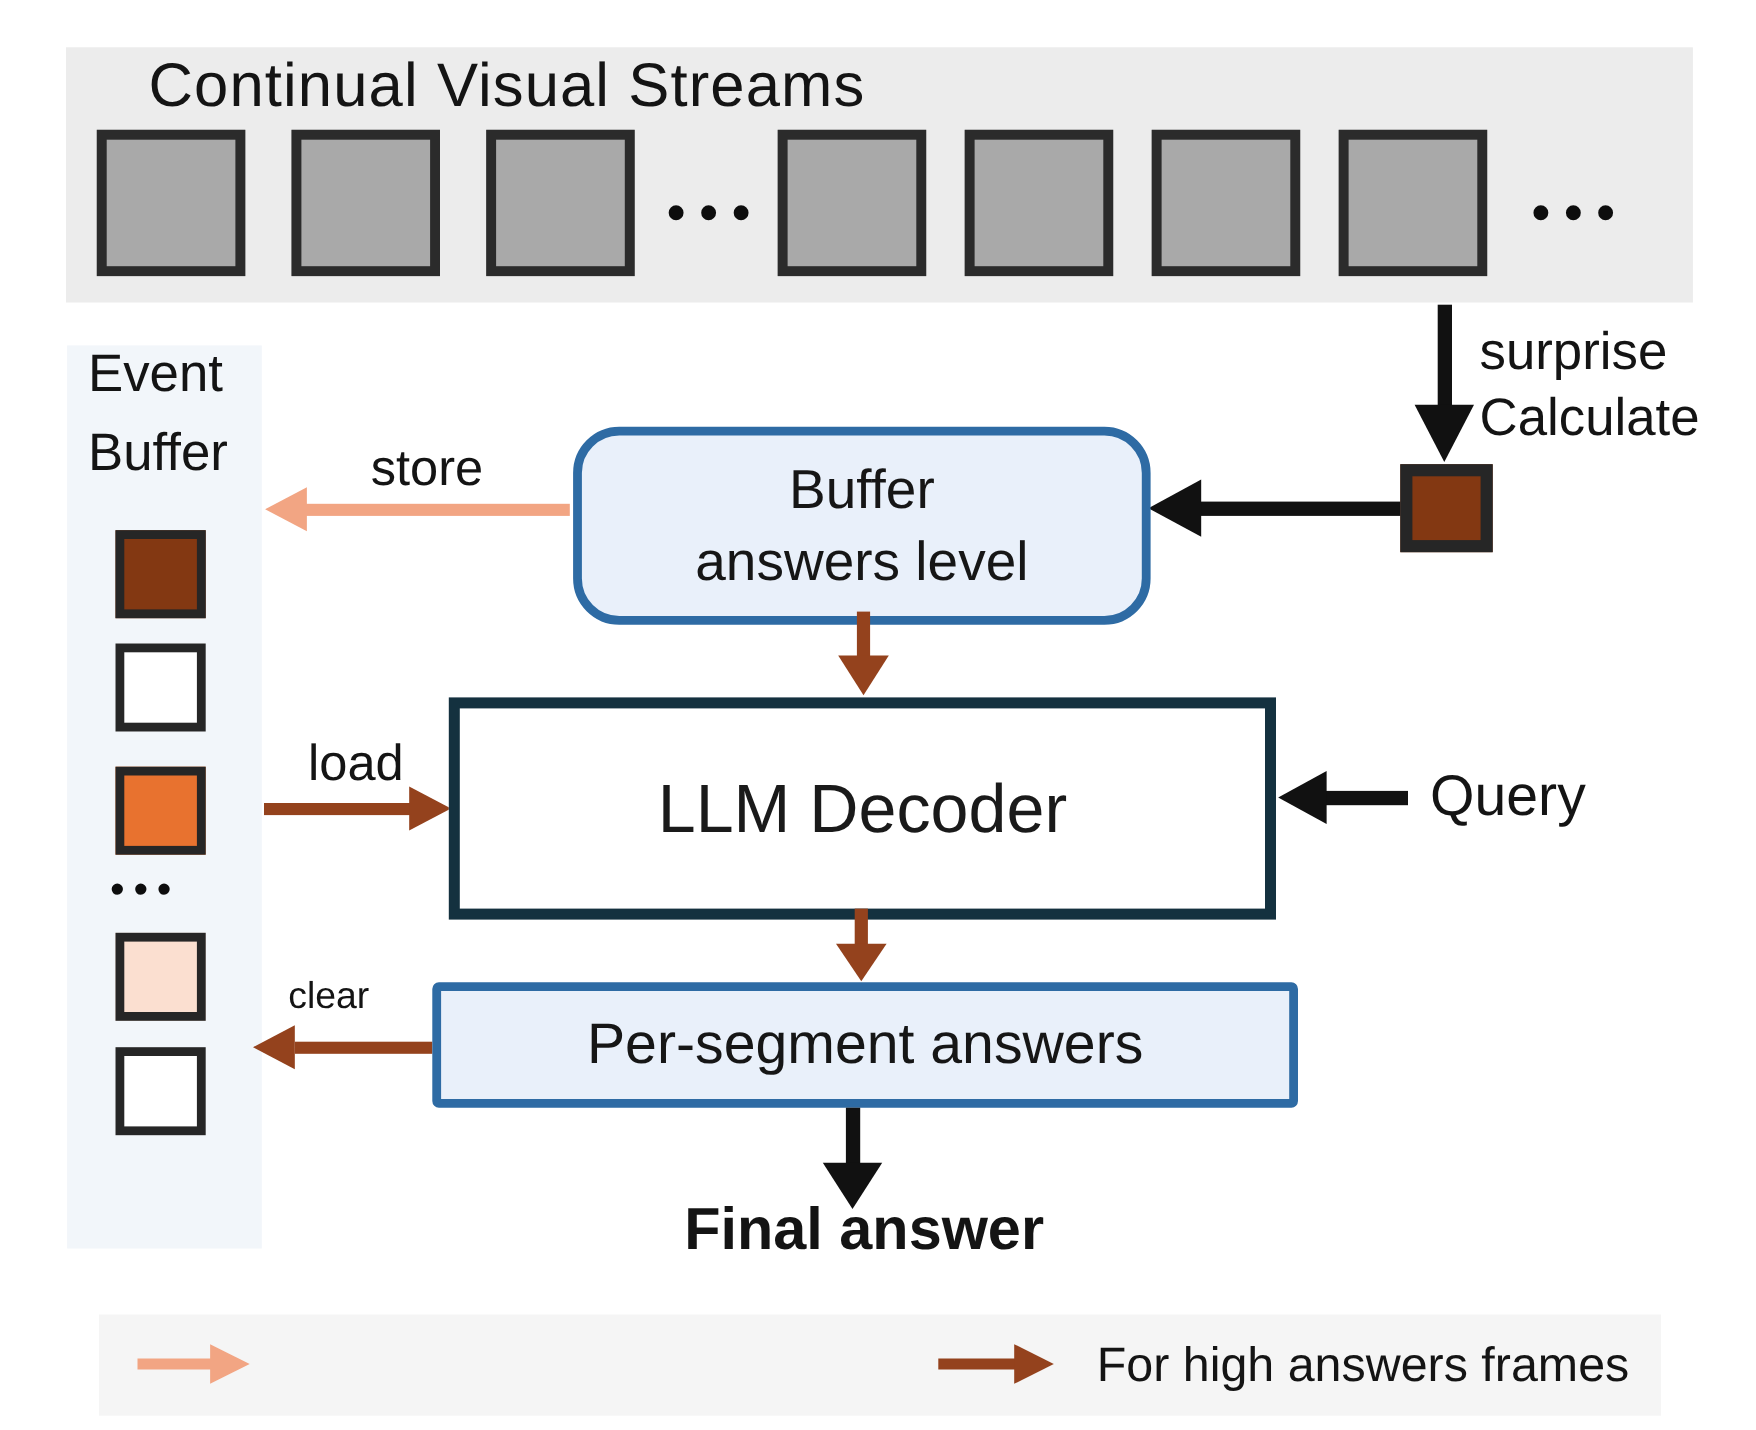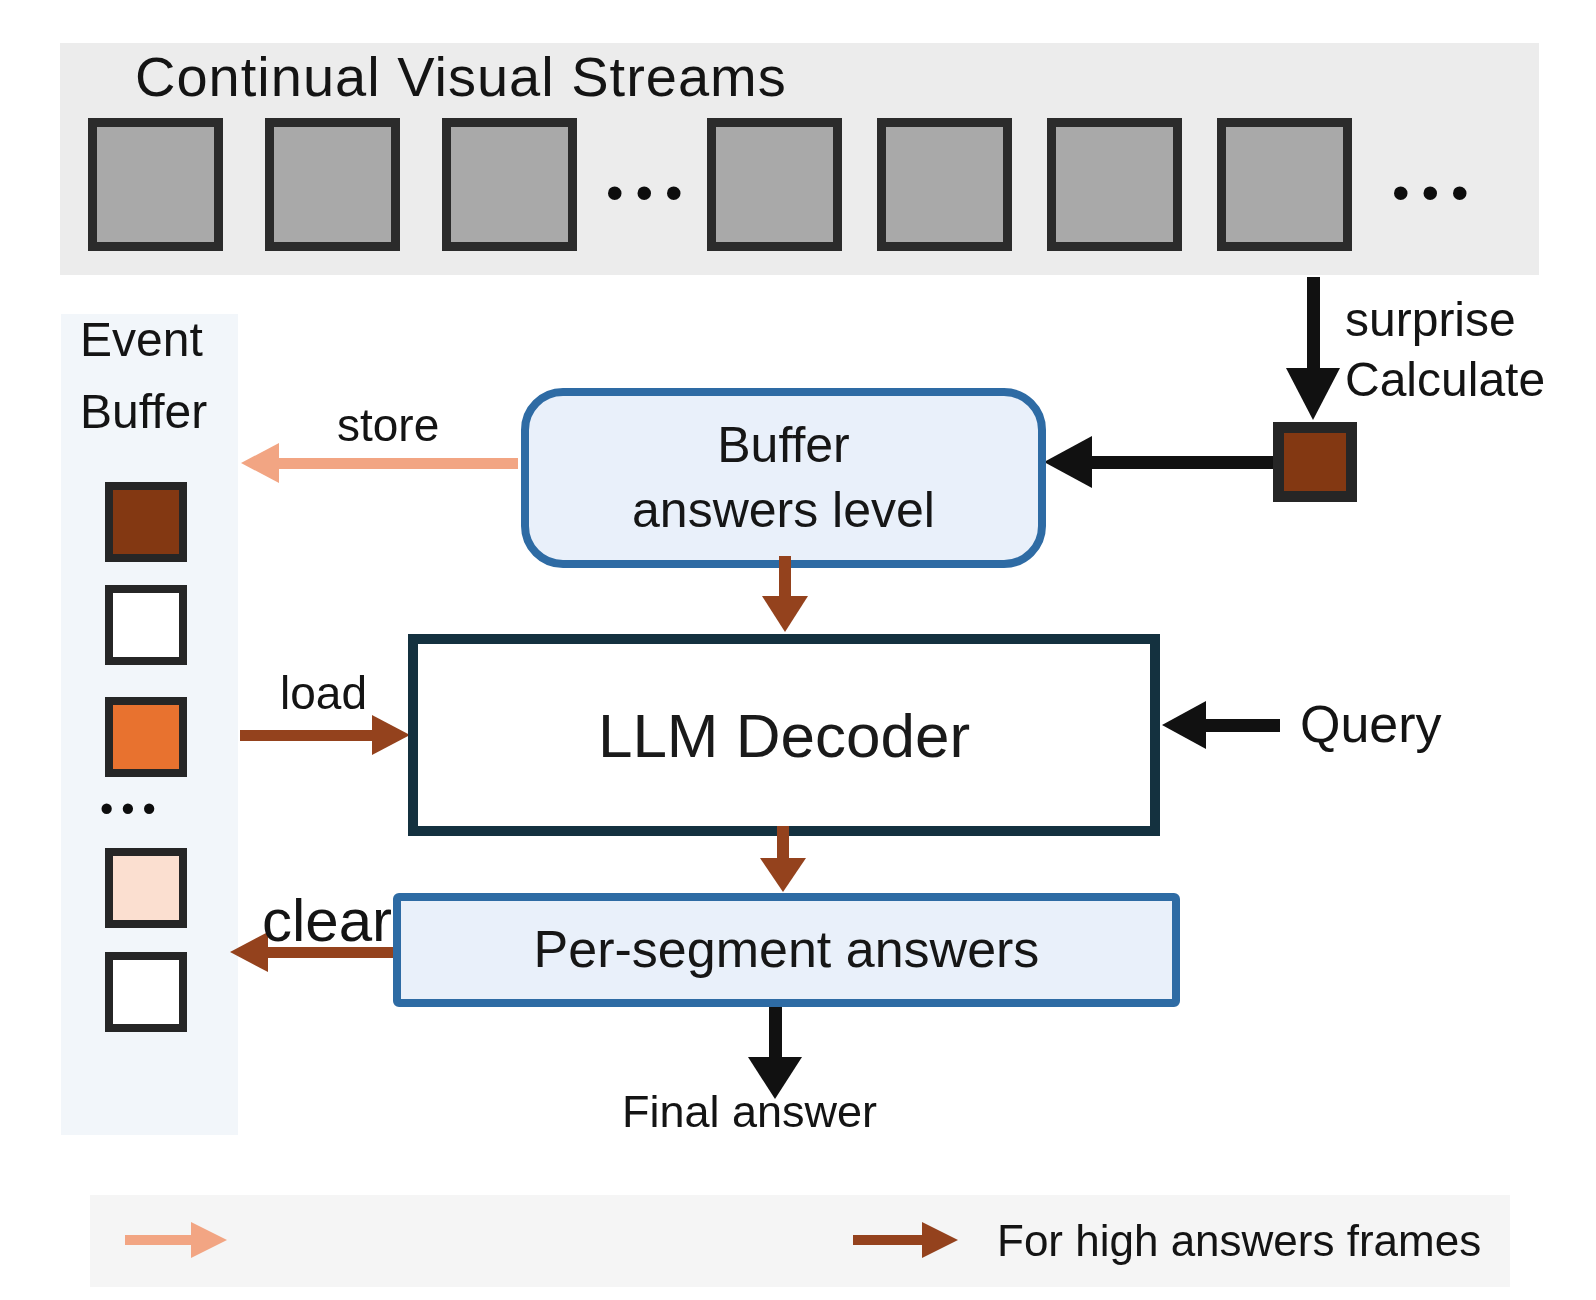--- a/index.html
+++ b/index.html
@@ -26,23 +26,23 @@
   #examine-node{left:521px;top:388px;width:509px;height:164px;}
   #llm-node{left:408px;top:634px;width:732px;height:182px;border:10px solid #14313f;background:#ffffff;
             display:flex;align-items:center;justify-content:center;font-size:62px;color:#1a1a1a;}
   #per-segment-node{left:393px;top:893px;width:771px;height:98px;border-radius:6px;font-size:52px;}
   #surprise-square{left:1273px;top:422px;width:62px;height:58px;border:11px solid #262626;background:#833812;}
   
   .lbl{white-space:nowrap;color:#141414;}
   #calc-label{left:1345px;top:290px;font-size:48px;line-height:1.25;}
   #store-label{left:337px;top:398px;font-size:46px;}
   #load-label{left:280px;top:666px;font-size:46px;}
-  #clear-label{left:262px;top:886px;font-size:60px;}
+  #clear-label{left:262px;top:886px;font-size:34px;}
   #query-label{left:1300px;top:694px;font-size:52px;}
-  #final-label{left:622px;top:1086px;font-size:45px;}
+  #final-label{left:622px;top:1086px;font-size:54px;font-weight:bold;}
   #legend-low-label{left:257px;top:1216px;font-size:44px;}
   #legend-high-label{left:997px;top:1216px;font-size:44px;}
   
   .stem{position:absolute;}
   .head{position:absolute;width:0;height:0;}
 </style>
 </head>
 <body>
 
 <div id="canvas">

